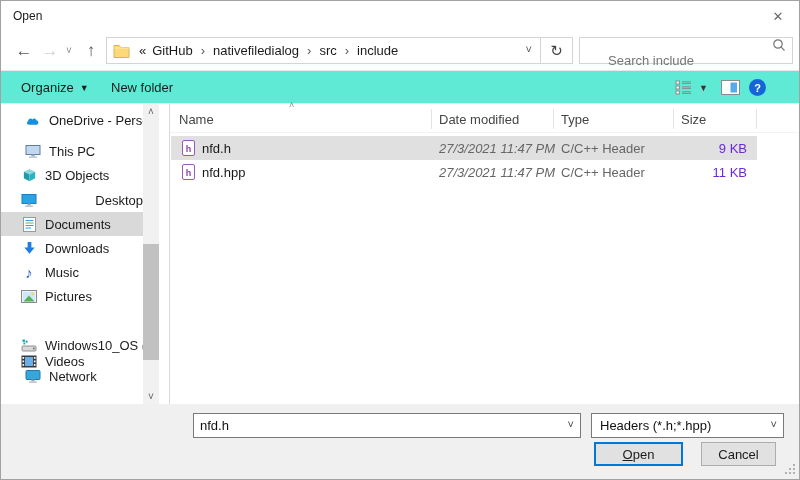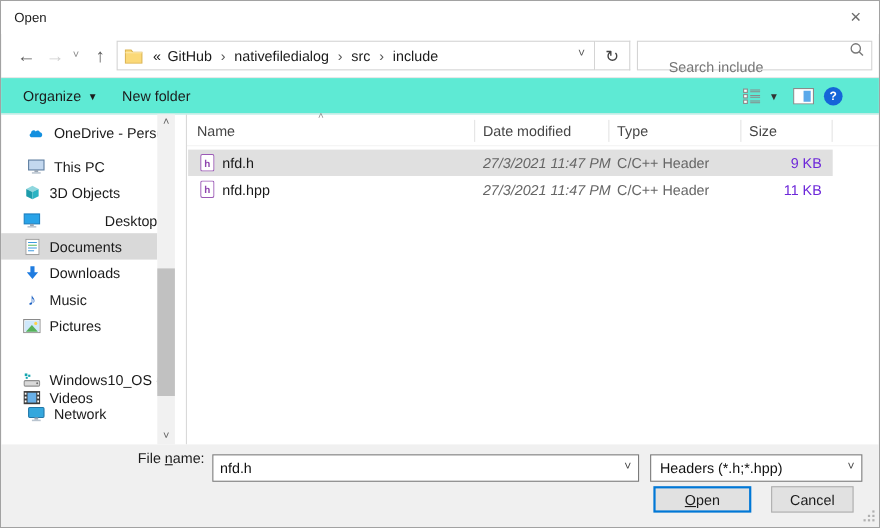--- a/index.html
+++ b/index.html
@@ -318,21 +318,20 @@
           <text x="6.5" y="11.5" text-anchor="middle" font-size="9" font-family="Liberation Sans,sans-serif" fill="#8e44ad" font-weight="bold">h</text>
         </svg>
     </span>
     <span class="cell name">nfd.hpp</span>
     <span class="cell date">27/3/2021 11:47 PM</span>
     <span class="cell type">C/C++ Header</span>
     <span class="cell size">11 KB</span>
   </div>
 
   <div class="abs footer">
-    <div class="fn-label"><span>File </span><u>n</u><span>ame:</span></div>
     <div class="combo fn-combo">
       <input value="nfd.h" style="">
       <span class="chev">˅</span>
     </div>
     <div class="combo ft-combo">
       <span>Headers (*.h;*.hpp)</span>
       <span class="chev">˅</span>
     </div>
     <div class="btn btn-open">
         <span><u>O</u><span>pen</span></span>

